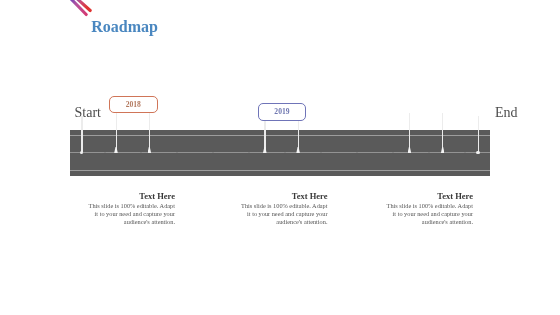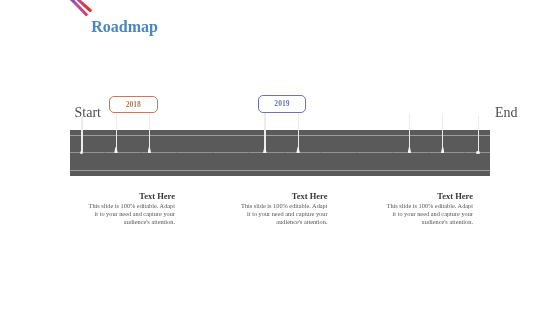--- a/index.html
+++ b/index.html
@@ -81,21 +81,21 @@
   <div class="foot" style="left:407.60px;top:147px"></div>
   <div class="pole" style="left:442.3px;top:113px;height:37px"></div>
   <div class="foot" style="left:440.90px;top:147px"></div>
 
   <div class="pole" style="left:477.7px;top:116px;height:36px"></div>
   <div class="dot" style="left:476.1px;top:150.7px"></div>
 
   <div class="mbox" style="left: 109px; top: 95.5px; width: 48.5px; border-color: rgb(208, 117, 88); color: rgb(179, 121, 95);">
     <span>2018</span>
   </div>
-  <div class="mbox" style="left: 257.7px; top: 95px; width: 48.5px; border-color: rgb(111, 116, 184); color: rgb(111, 119, 176);">
+  <div class="mbox" style="left: 257.7px; top: 103px; width: 48.5px; border-color: rgb(111, 116, 184); color: rgb(111, 119, 176);">
     <span>2019</span>
   </div>
 
   <div class="blk" style="left:87px;top:191px">
     <div class="h">Text Here</div>
     <div class="p">This slide is 100% editable. Adapt it to your need and capture your audience's attention.</div>
   </div>
   <div class="blk" style="left:239.5px;top:191px">
     <div class="h">Text Here</div>
     <div class="p">This slide is 100% editable. Adapt it to your need and capture your audience's attention.</div>

